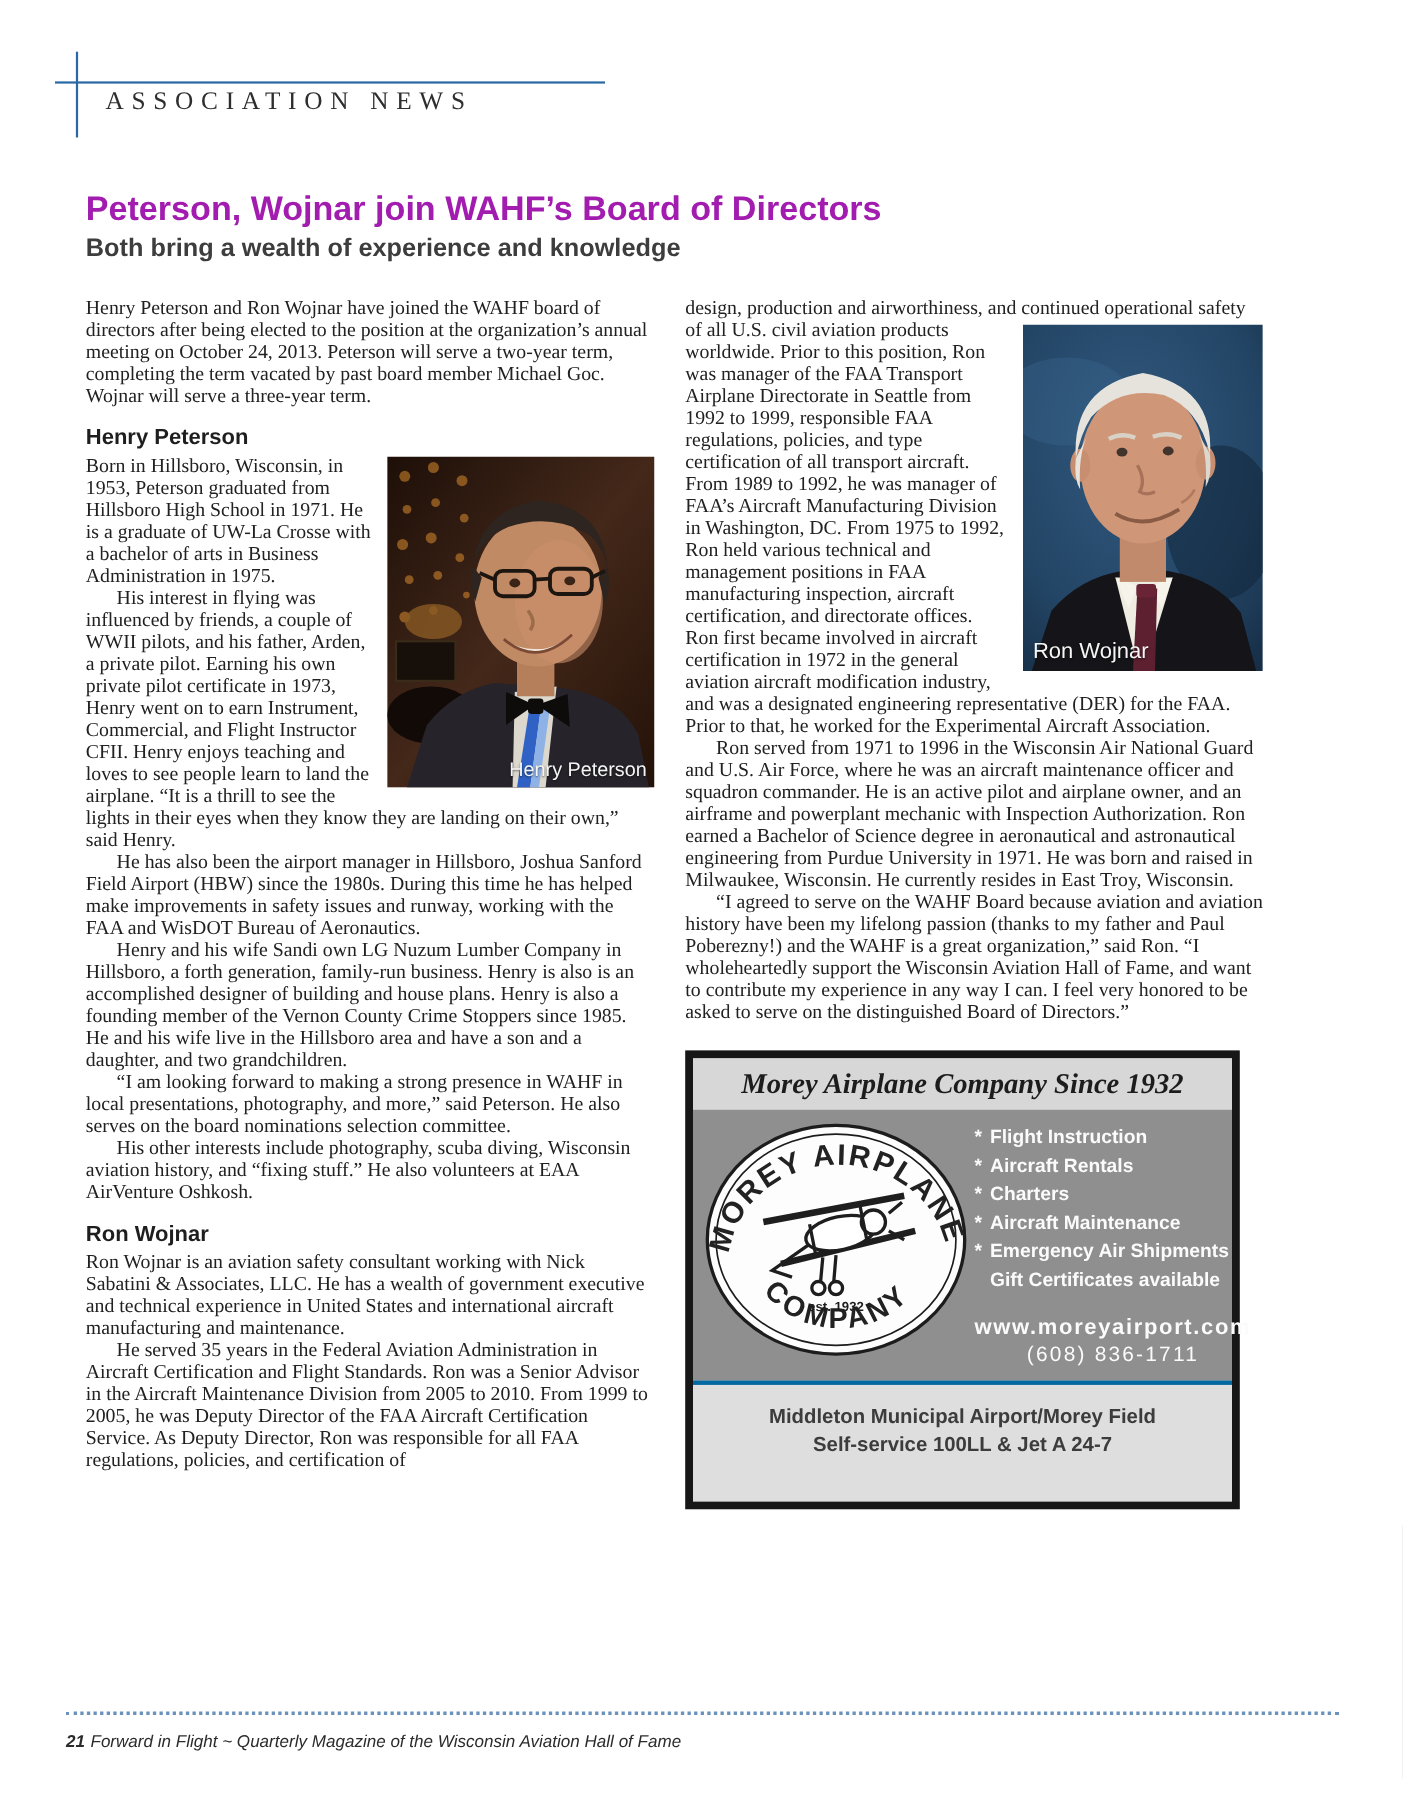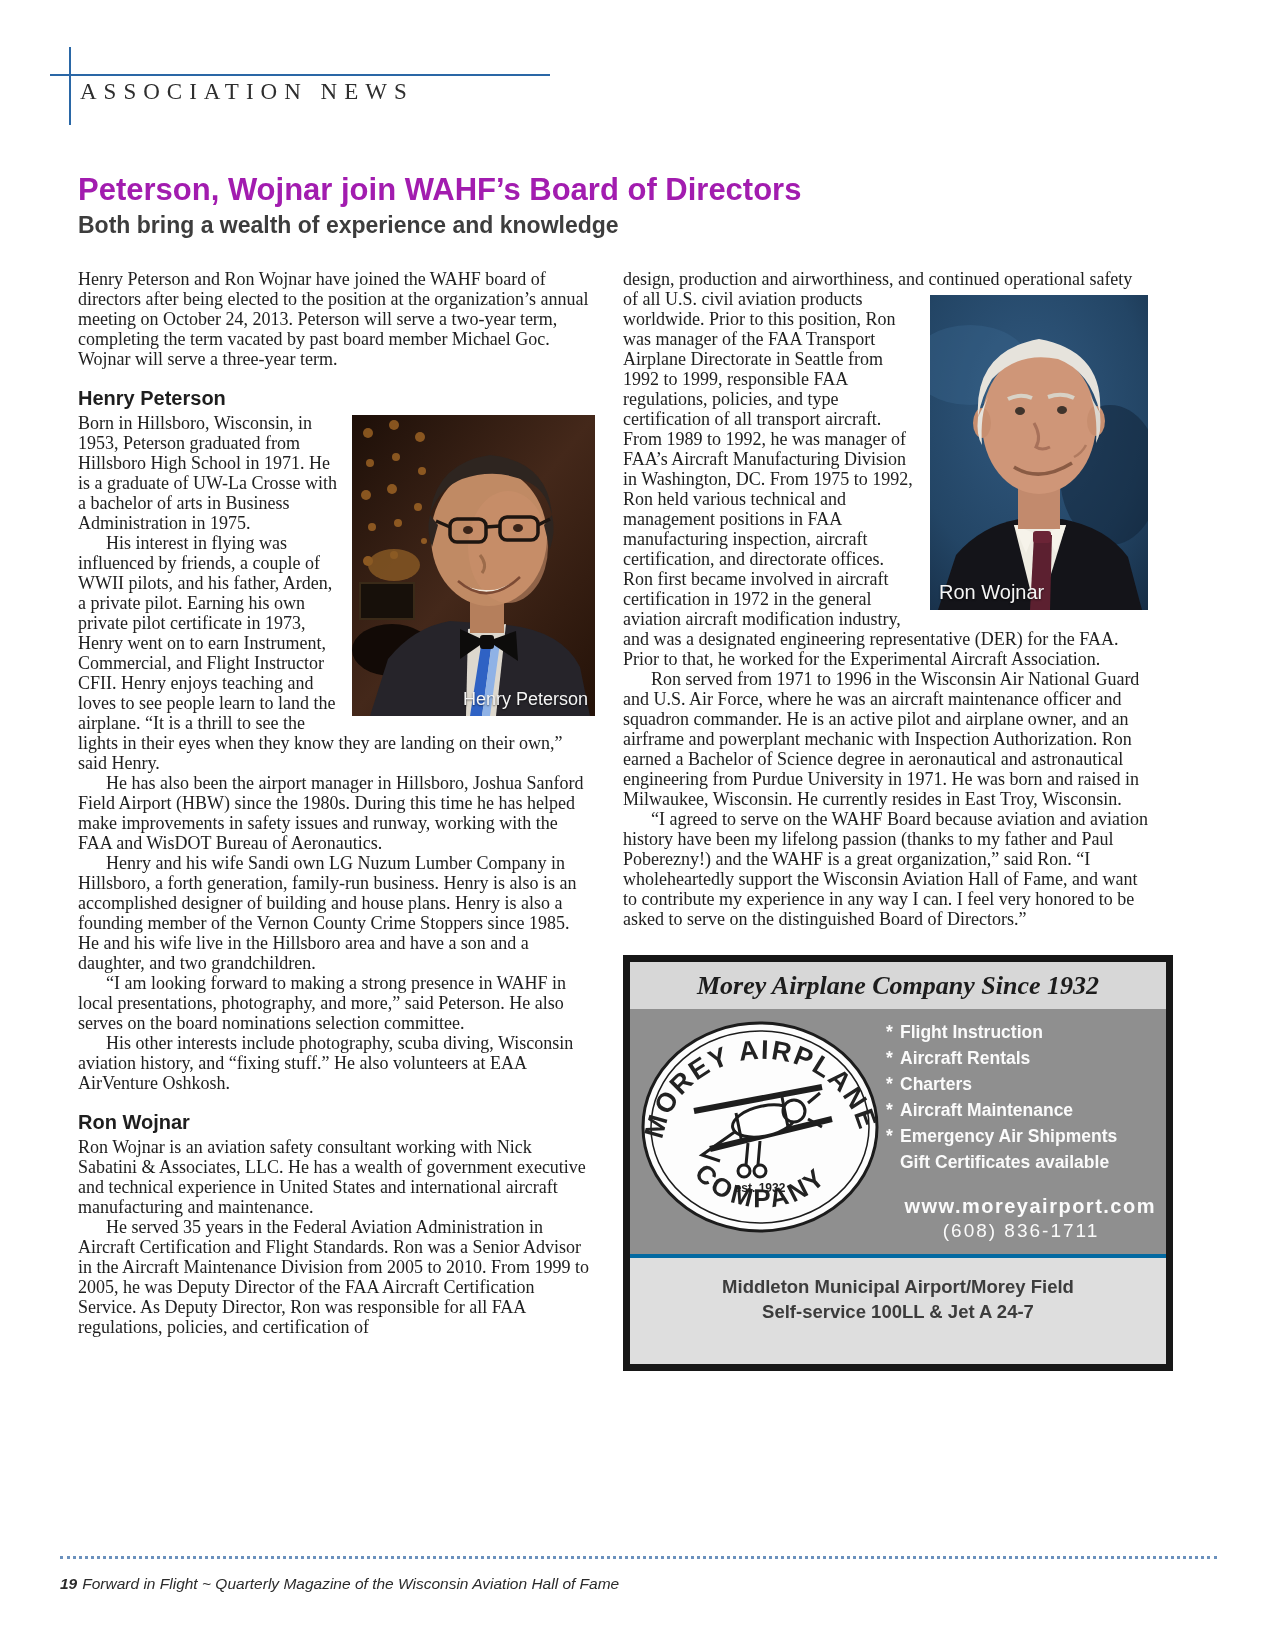--- a/index.html
+++ b/index.html
@@ -6,21 +6,21 @@
   html,body { background:#e8e8e8; }
   .page {
     position:relative; width:1275px; height:1650px; margin:0 auto;
     background:#ffffff; overflow:hidden;
     font-family:"Liberation Serif", serif; color:#212121;
   }
   
   .rule-h { position:absolute; left:50px; top:74px; width:500px; height:2px; background:#2a67a6; }
   .rule-v { position:absolute; left:69px; top:47px; width:2px; height:78px; background:#2a67a6; }
   .section-label {
-    position:absolute; left:80px; top:79px;
+    position:absolute; left:96px; top:79px;
     font-family:"Liberation Serif", serif; font-size:23px; letter-spacing:7px; color:#2e2e2e;
   }
   
   .content { position:absolute; left:78px; top:172px; width:1070px; }
   .title { font-family:"Liberation Sans", sans-serif; font-weight:bold; font-size:31px; line-height:1.15; color:#a21caf; }
   .subtitle { font-family:"Liberation Sans", sans-serif; font-weight:bold; font-size:23px; line-height:1.2; color:#3d3d3d; margin-top:4px; }
   
   .columns { display:flex; gap:28px; margin-top:30px; }
   .col-left { width:517px; }
   .col-right { width:525px; }
@@ -33,21 +33,21 @@
   .photo-henry { float:right; width:243px; height:301px; margin:2px 0 4px 14px; }
   .photo-ron   { float:right; clear:right; width:218px; height:315px; margin:0 0 6px 12px; }
   .photo svg { display:block; width:100%; height:100%; }
   .caption {
     position:absolute; font-family:"Liberation Sans", sans-serif; color:#f5f5f5;
     text-shadow:0 1px 2px rgba(0,0,0,.6); white-space:nowrap;
   }
   .caption-henry { right:7px; bottom:6px; font-size:18px; }
   .caption-ron { left:9px; bottom:6px; font-size:20px; }
   
-  .ad { width:550px; margin-top:26px; border:7px solid #171717; background:#8f8f8f; }
+  .ad { width:504px; margin-top:26px; border:7px solid #171717; background:#8f8f8f; }
   .ad-header {
     background:#d7d7d7; text-align:center; padding:9px 4px 8px 4px;
     font-family:"Liberation Serif", serif; font-style:italic; font-weight:bold;
     font-size:26px; color:#1c1c1c;
   }
   .ad-body { display:flex; background:#8f8f8f; padding:6px 6px 10px 6px; align-items:center; }
   .ad-logo { width:248px; flex:0 0 auto; }
   .ad-right { flex:1 1 auto; padding:2px 4px 0 2px; font-family:"Liberation Sans", sans-serif; color:#fbfbfb; }
   .ad-services { list-style:none; }
   .ad-services li { font-size:17.5px; font-weight:bold; line-height:26px; white-space:nowrap; }
@@ -263,17 +263,17 @@
           </div>
         </div>
       </div>
 
     </div>
   </div>
 
   <div class="page-footer">
     <div class="dotted-rule"></div>
     <div class="footer-line">
-      <b>19</b><span>Forward in Flight ~ Quarterly Magazine of the Wisconsin Aviation Hall of Fame</span>
+      <b>21</b><span>Forward in Flight ~ Quarterly Magazine of the Wisconsin Aviation Hall of Fame</span>
     </div>
   </div>
 
 </div>
 
 </body></html>

